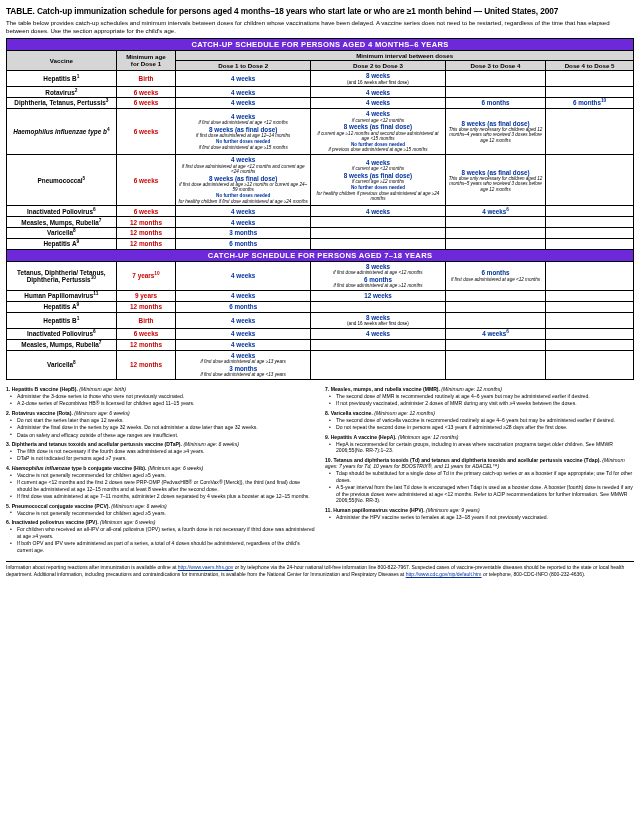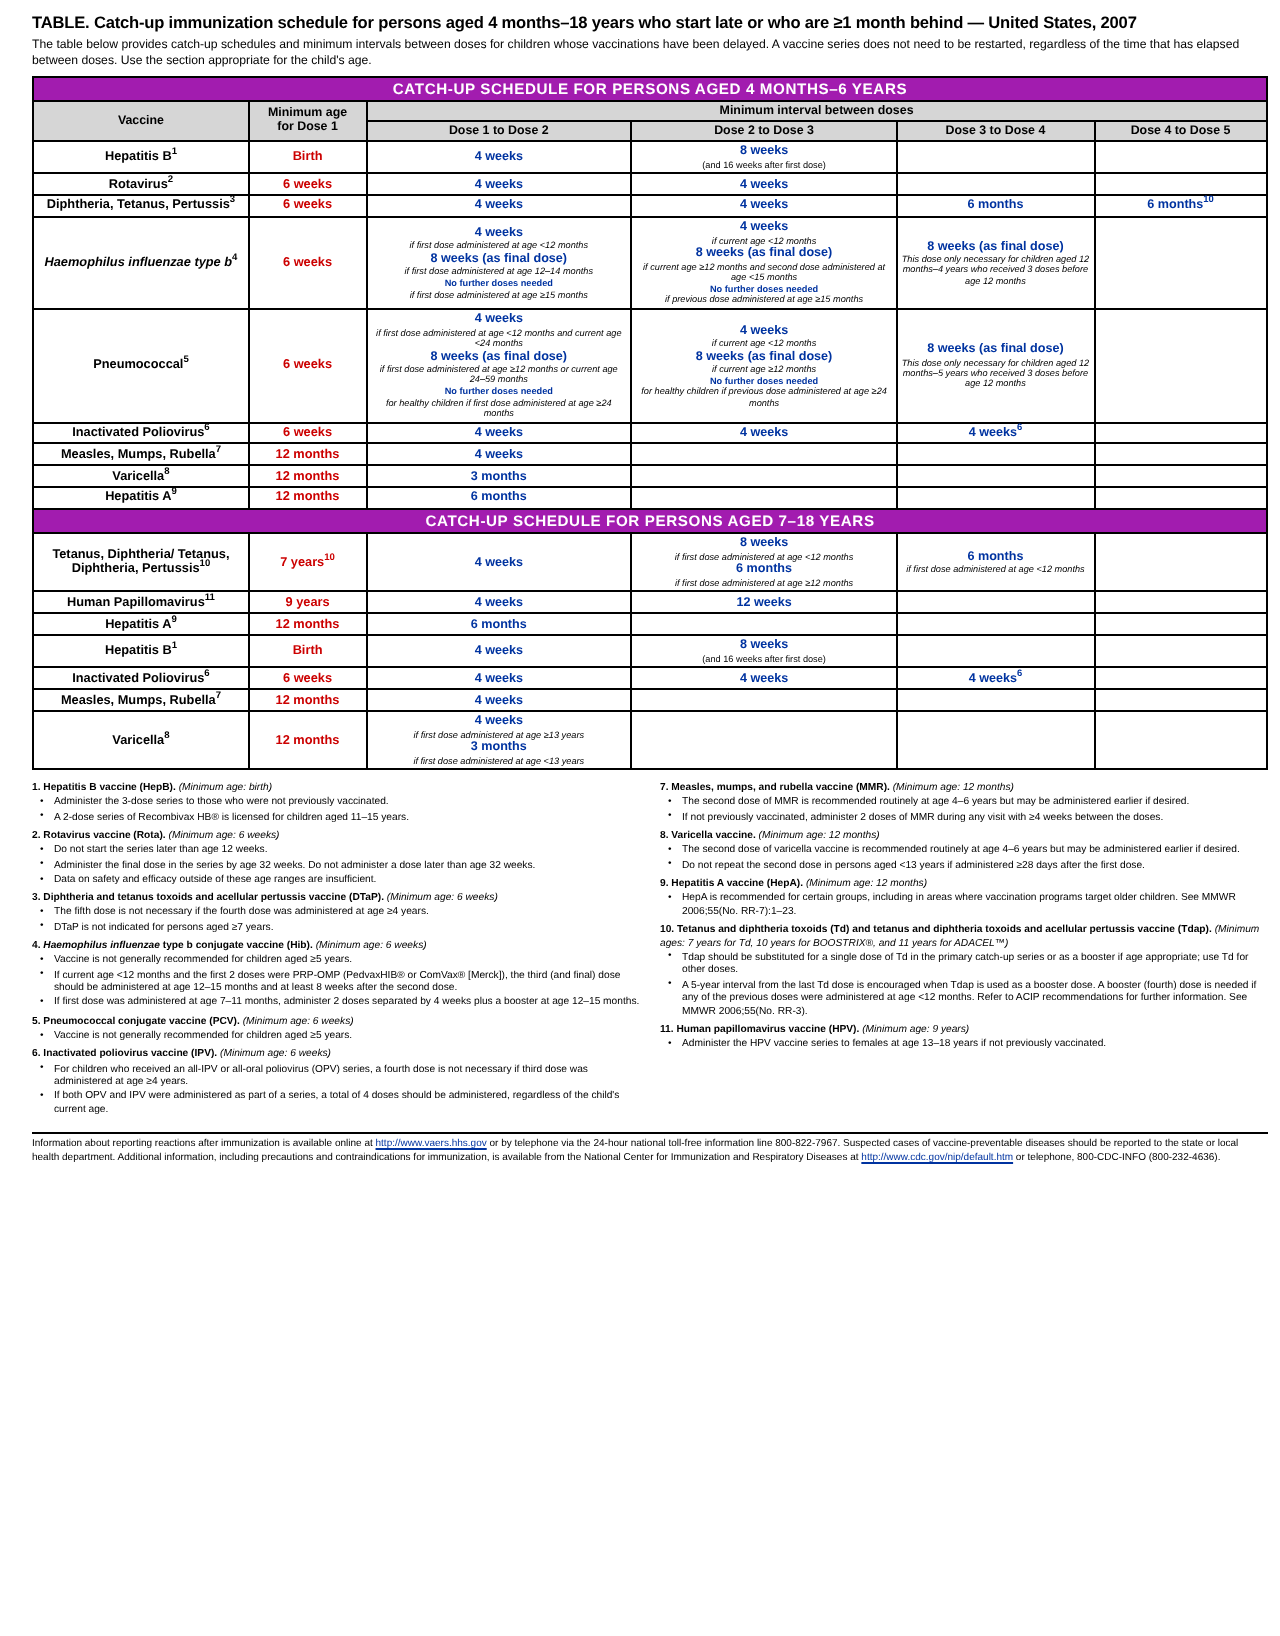--- a/index.html
+++ b/index.html
@@ -5,21 +5,21 @@
   * { box-sizing: border-box; }
   body {
     margin: 0;
     padding: 0;
     width: 640px;
     background: #ffffff;
     font-family: "Liberation Sans", sans-serif;
     font-size: 5.6px;
     color: #000;
   }
-  .page { width: 640px; padding: 4px 6px 0 16px; }
+  .page { width: 640px; padding: 4px 6px 0 6px; }
 
   .doc-title {
     font-size: 8.3px;
     font-weight: bold;
     margin: 2px 0 3px 0;
     letter-spacing: -0.1px;
   }
   .doc-intro {
     font-size: 6.1px;
     line-height: 1.3;
@@ -31,21 +31,21 @@
     border-collapse: collapse;
     table-layout: fixed;
   }
   table.sched td, table.sched th {
     border: 0.6px solid #000;
     padding: 1px 2px;
     vertical-align: middle;
     text-align: center;
   }
   .band {
-    background: #a21caf;
+    background: #6d28d9;
     color: #fff;
     font-weight: bold;
     font-size: 7.6px;
     letter-spacing: 0.3px;
     text-align: center;
     padding: 2px 0;
   }
   .hdr {
     background: #d6d6d6;
     font-weight: bold;

